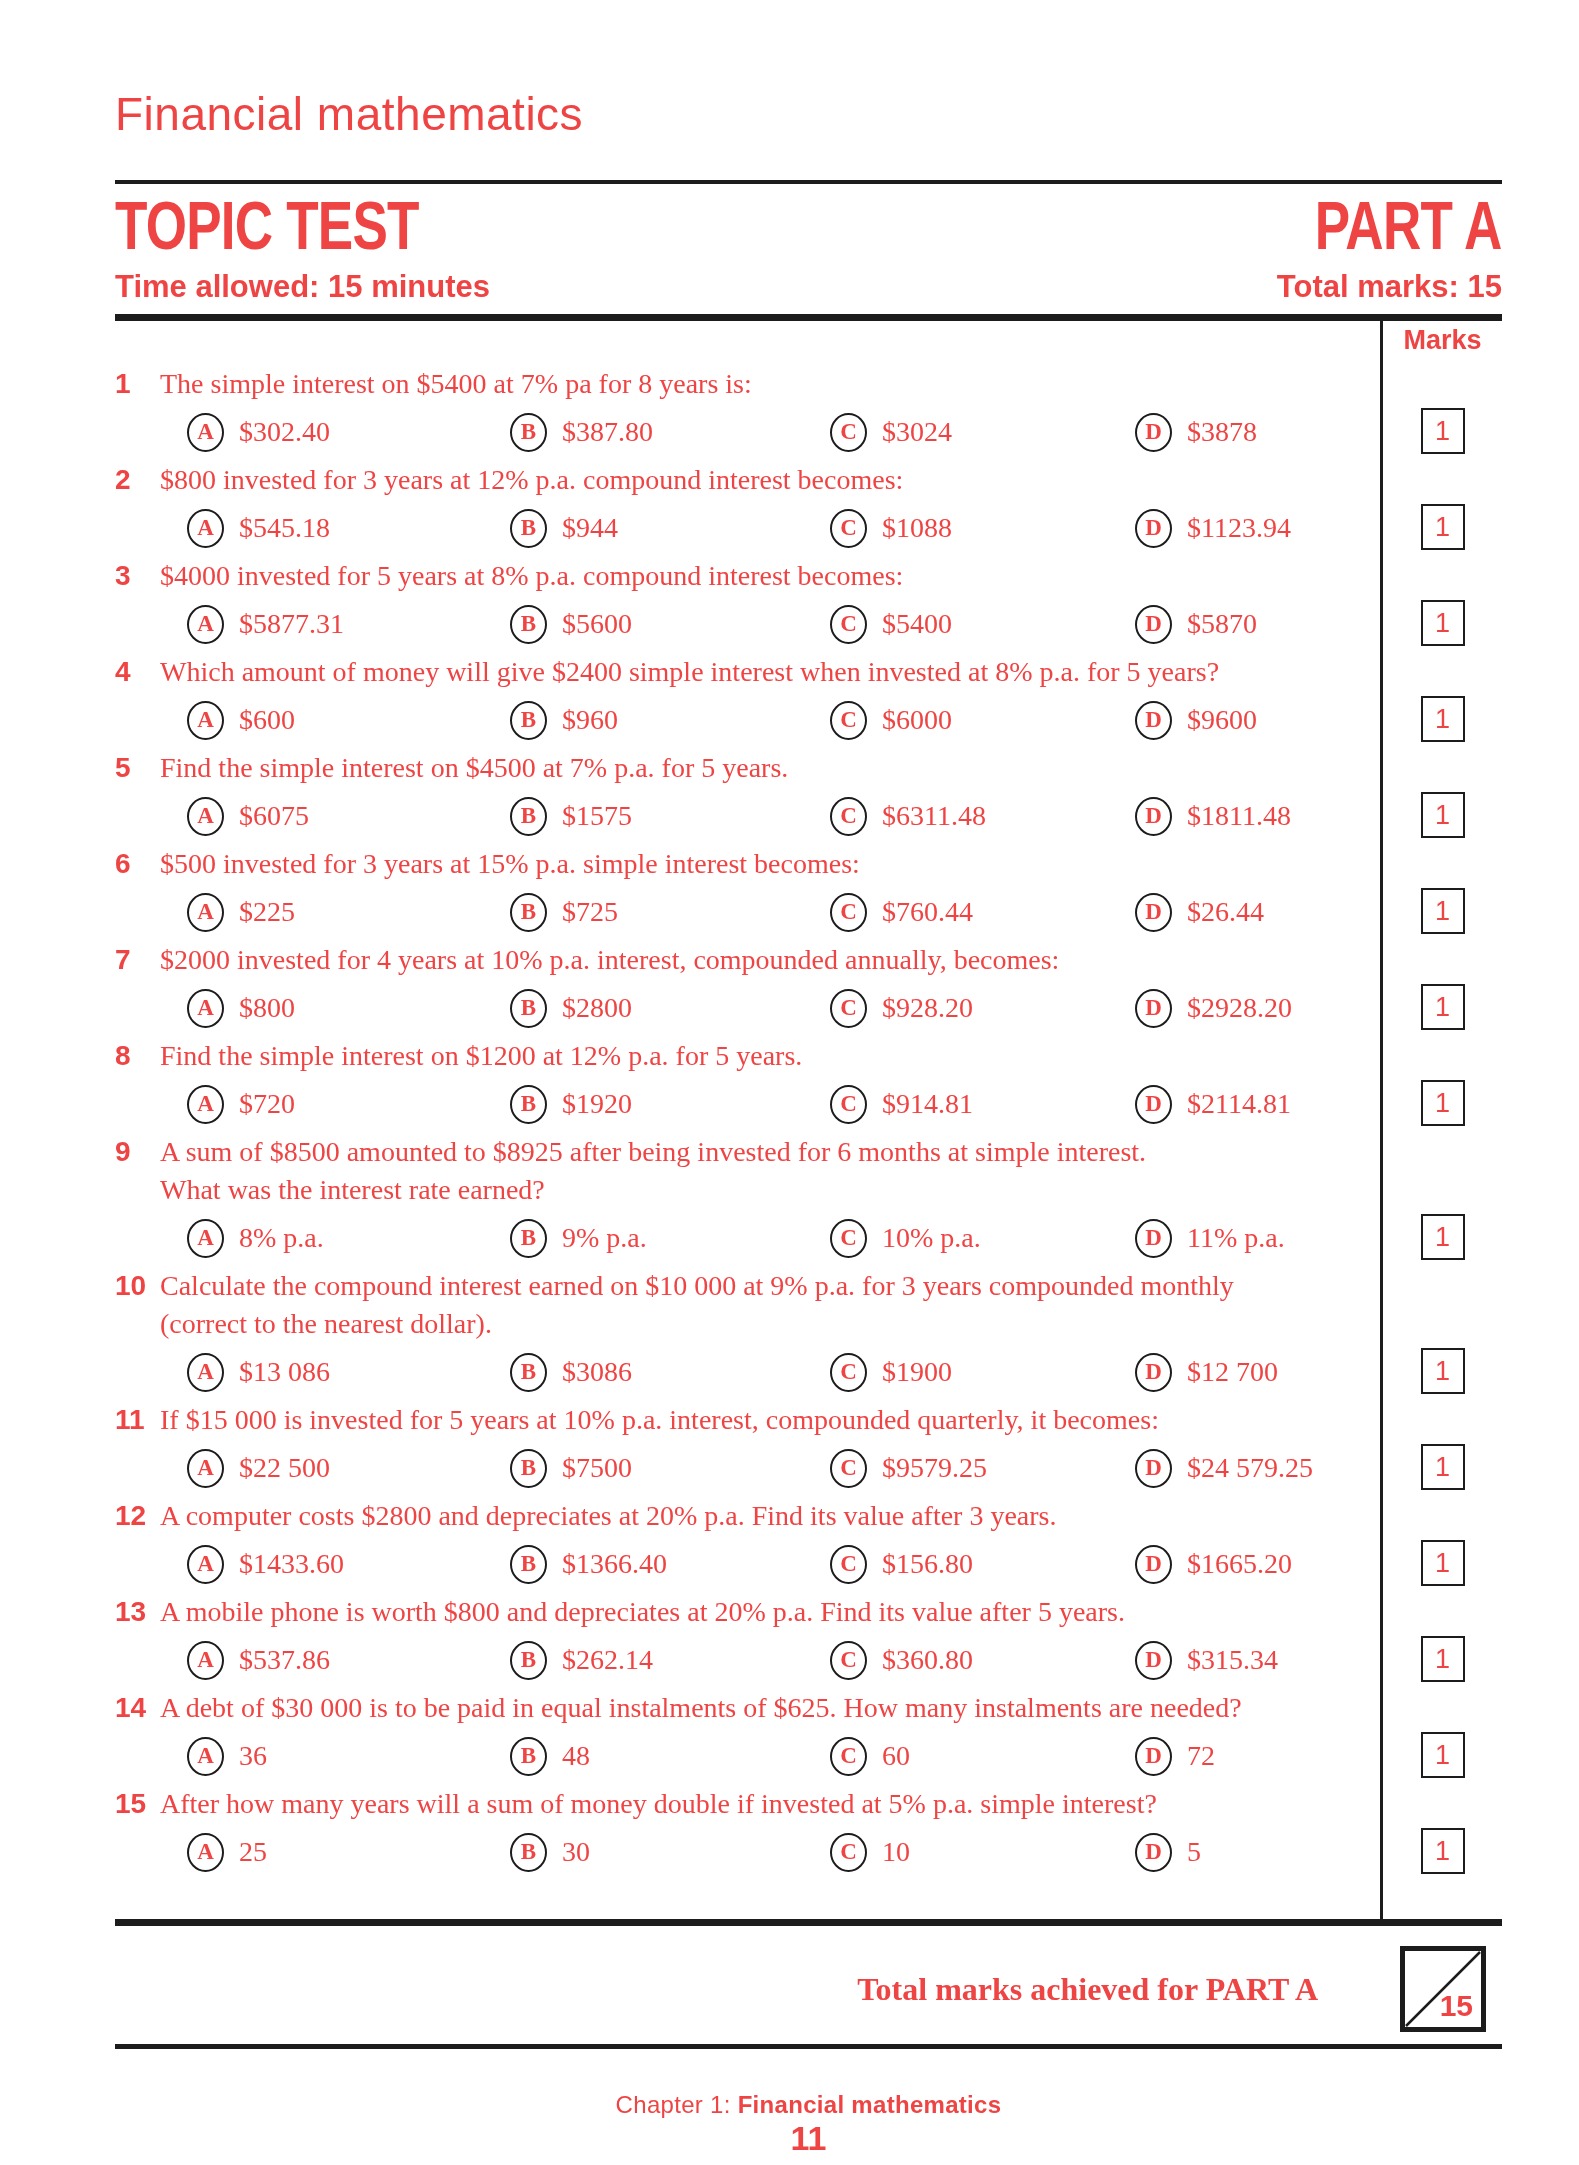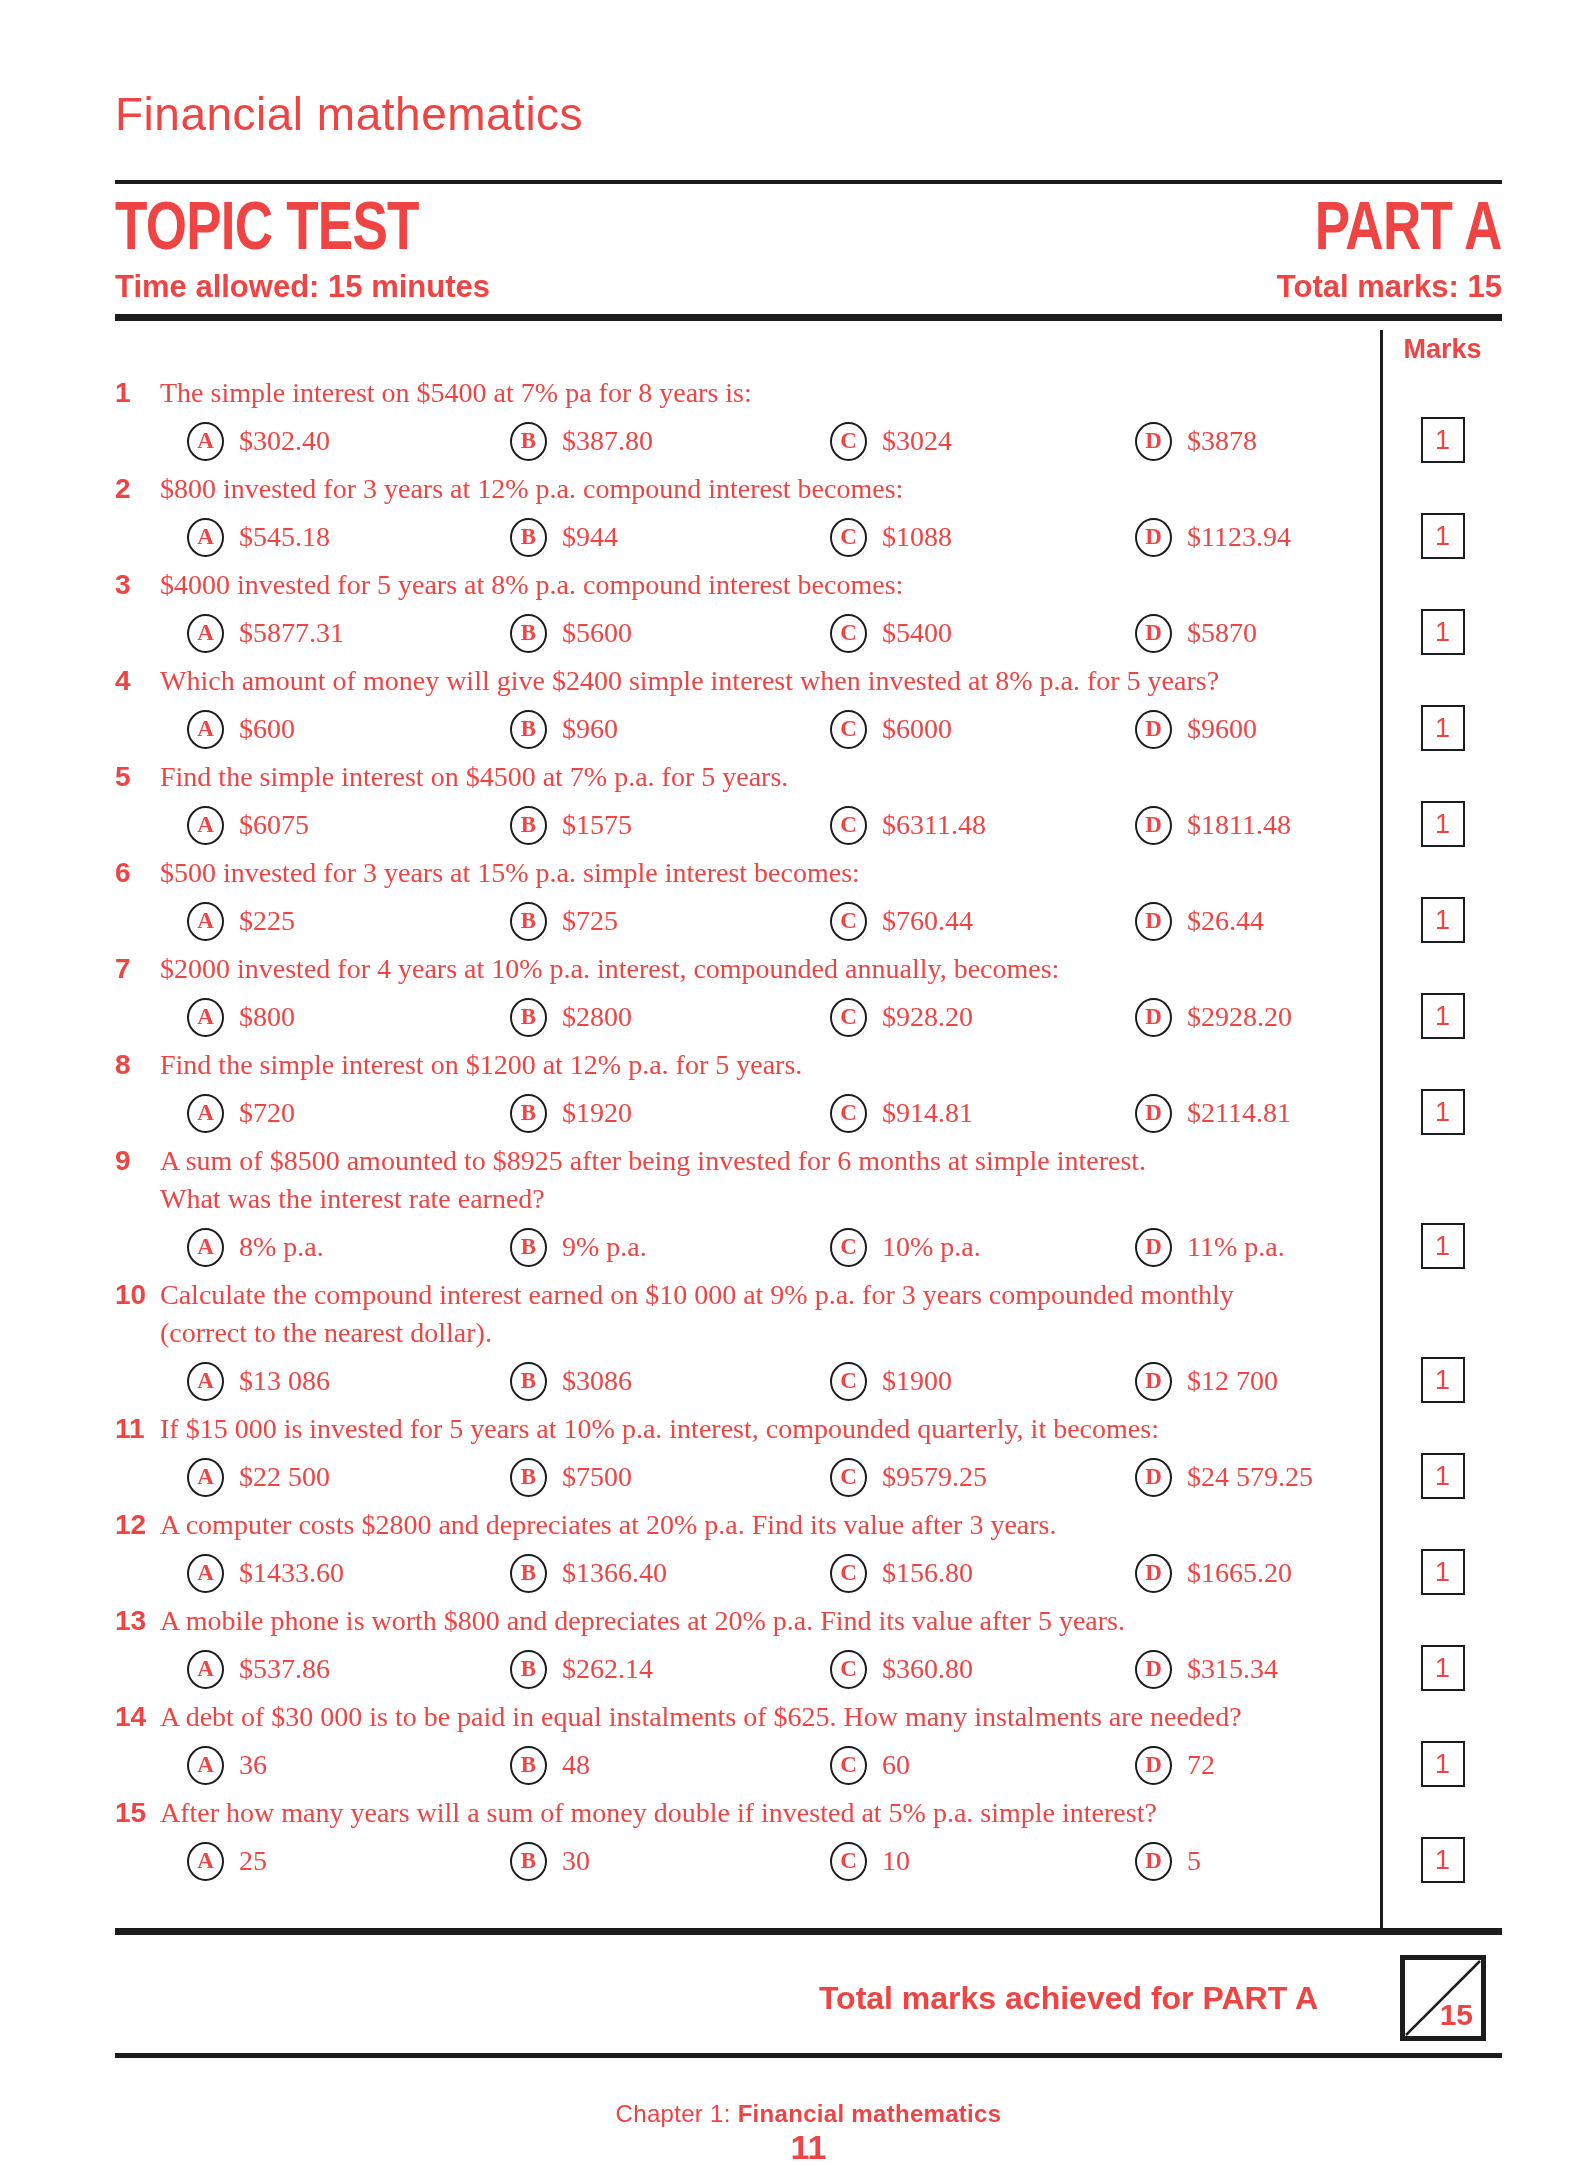--- a/index.html
+++ b/index.html
@@ -39,21 +39,21 @@
   .cond-r { display:inline-block; transform:scaleX(0.78); transform-origin:right center; letter-spacing:-1px; }
   .meta-row {
     margin-top:14px; height:34px;
     display:flex; justify-content:space-between; align-items:center;
     font-family:"Liberation Sans", sans-serif; font-weight:700;
     font-size:31px; line-height:34px;
   }
   .meta-row + .rule-thick { margin-top:10px; }
 
   
-  .qtable { display:flex; flex-direction:column;margin-top:9px; }
+  .qtable { display:flex; flex-direction:column; }
   .q-row  { display:flex; align-items:stretch; }
   .q-main { flex:1 1 auto; min-width:0; padding-right:16px; }
   .q-marks {
     width:122px; flex:0 0 122px;
     border-left:3px solid #1c1c1c;
     display:flex; justify-content:center; align-items:flex-end;
     padding-bottom:7px;
   }
   .head-row { height:44px; }
   .head-row .q-marks {
@@ -90,21 +90,21 @@
     display:flex; align-items:center; justify-content:center;
     font-family:"Liberation Sans", sans-serif; font-size:27px;
   }
 
   
   .total-row {
     margin-top:20px; height:86px;
     display:flex; justify-content:flex-end; align-items:center;
   }
   .total-label {
-    font-family:Liberation Sans, sans-serif; font-weight:700; font-size:32px;
+    font-family:Liberation Serif, serif; font-weight:700; font-size:32px;
     margin-right:82px;
     margin-left:20px;
   }
   .total-box {
     position:relative; width:86px; height:86px;
     border:5px solid #1c1c1c; margin-right:16px;
   }
   .total-box svg { position:absolute; inset:0; width:100%; height:100%; }
   .total-box .tb-value {
     position:absolute; right:8px; bottom:4px;

